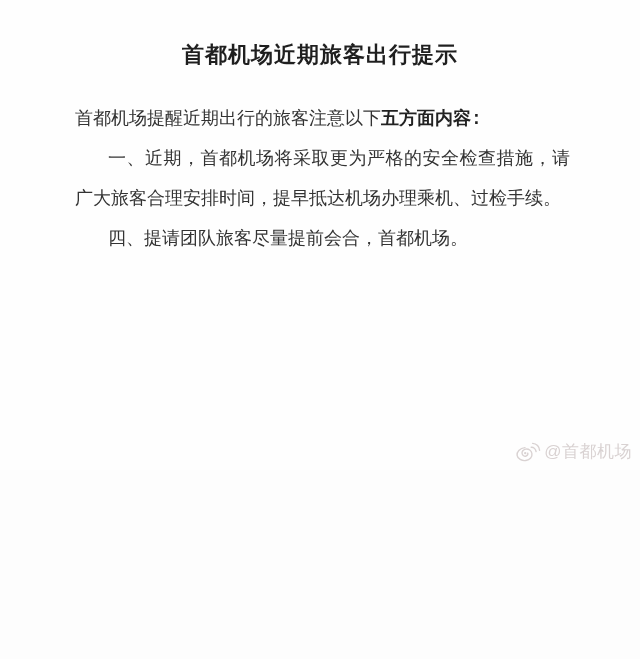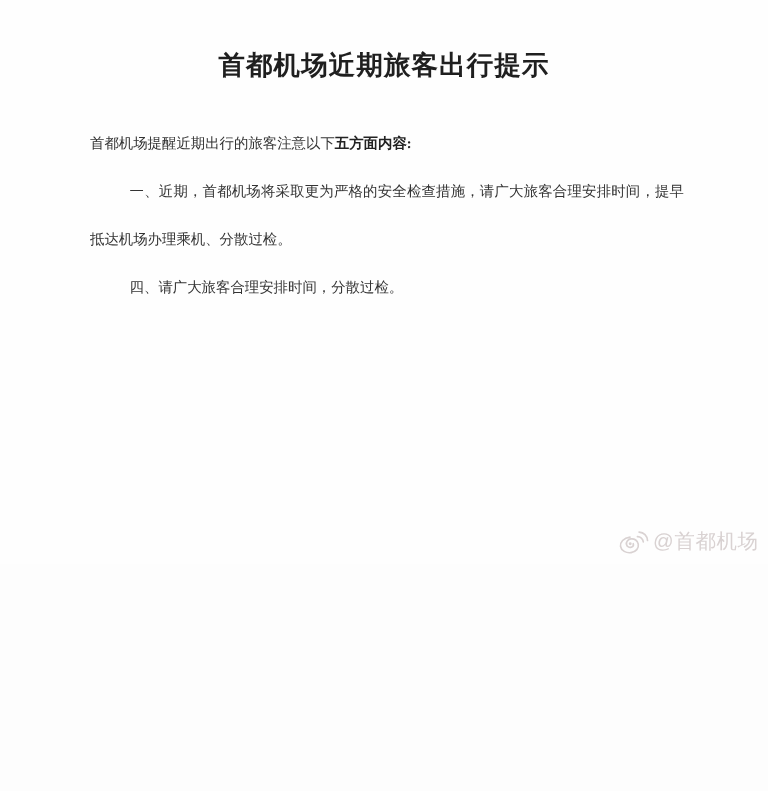--- a/index.html
+++ b/index.html
@@ -21,25 +21,26 @@
     padding-top: 40px;
     text-align: center;
     font-size: 22px;
     line-height: 29px;
     font-weight: 700;
     color: #1f1f1f;
     letter-spacing: 1px;
   }
   .content {
     margin: 30px 70px 0 75px;
-    font-size: 12px;
+    font-size: 18px;
     line-height: 40px;
     text-align: justify;
     text-justify: inter-ideograph;
     color: #333333;
+    font-family: Liberation Mono, monospace;
   }
   .content p { margin: 0; }
   .para { text-indent: 33px; }
   .intro { text-indent: 0; }
   .bold { font-weight: 700; color: #222222; }
   .watermark {
     position: absolute;
     right: 8px;
     bottom: 6px;
     display: flex;
@@ -57,25 +58,25 @@
 </head>
 <body>
 
 <div class="page">
 
   <h1 class="doc-title">首都机场近期旅客出行提示</h1>
 
   <div class="content">
     <p class="intro"><span>首都机场提醒近期出行的旅客注意以下</span><span class="bold">五方面内容:</span></p>
 
-    <p class="para">一、近期，首都机场将采取更为严格的安全检查措施，请广大旅客合理安排时间，提早抵达机场办理乘机、分散过检。</p>
+    <p class="para">一、近期，首都机场将采取更为严格的安全检查措施，请广大旅客合理安排时间，提早抵达机场办理乘机、过检手续。</p>
 
 
 
-    <p class="para">四、请广大旅客合理安排时间，分散过检。</p>
+    <p class="para">四、提请团队旅客尽量提前会合，首都机场。</p>
 
   </div>
 
   <div class="watermark">
     <svg width="27" height="24" viewBox="0 0 27 24" aria-hidden="true">
       <g fill="none" stroke-width="1.4" stroke-linecap="round" stroke="#d9d2d2">
         <path d="M11 7.6 C5.6 8.1 2.6 12 3.1 15.3 C3.7 18.9 7.8 21.1 11.9 20.5 C16 19.9 18.5 16.9 17.9 13.5 C17.4 10.6 14.7 8.6 11.7 9.1 C9.2 9.5 7.6 11.6 8.1 13.7 C8.5 15.5 10.3 16.6 12.1 16 C13.4 15.5 14.1 14.2 13.7 13.1"></path>
         <path d="M17.2 7.2 C19.7 7.1 21.8 9.1 22.1 11.6"></path>
         <path d="M18.6 3.4 C22.6 3.6 25.4 6.7 25.6 10.4"></path>
       </g>

